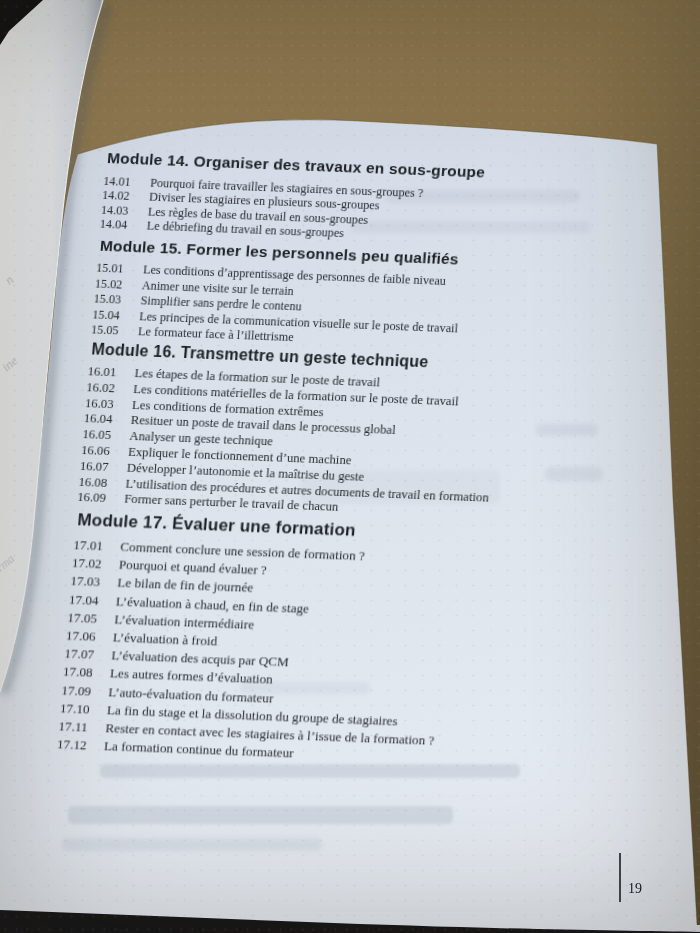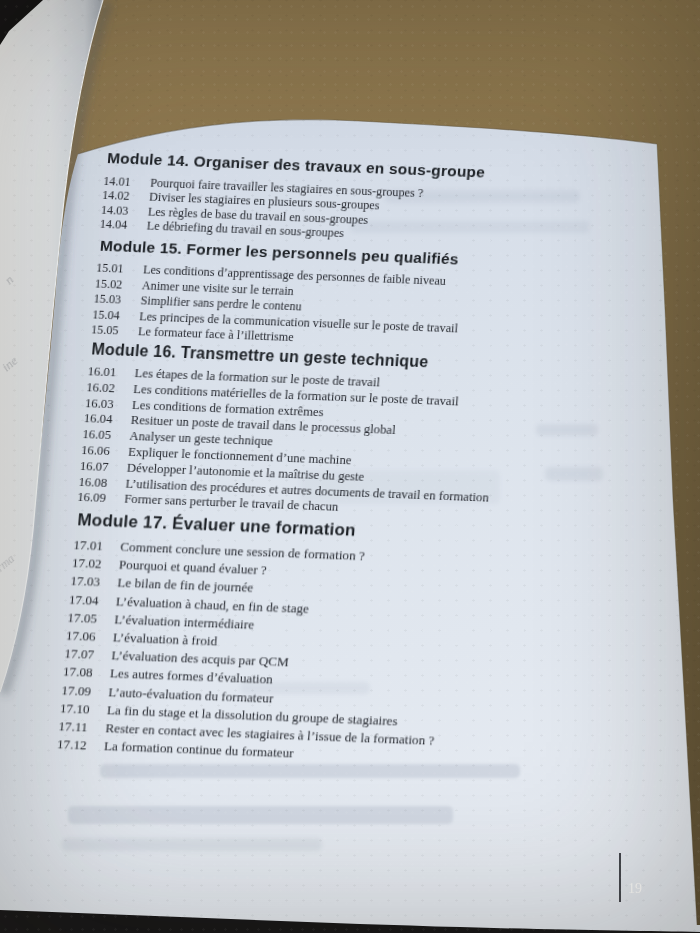--- a/index.html
+++ b/index.html
@@ -24,21 +24,21 @@
     font-family:"Liberation Sans", sans-serif; font-weight:700;
     color:#1d2126; letter-spacing:0.2px; white-space:nowrap;
   }
   .rows { position:absolute; left:0; }
   .row { display:flex; white-space:nowrap; }
   .num { width:47px; flex:none; }
   .ttl { flex:none; }
 
   
   .pageno-rule { position:absolute; left:619px; top:853px; width:2px; height:49px; background:#43464d; }
-  .pageno { position:absolute; left:628px; top:881px; font-size:14px; color:#ffffff; }
+  .pageno { position:absolute; left:628px; top:881px; font-size:14px; color:#0f172a; }
 
   
   .ghost-band { position:absolute; background:#6b7890; border-radius:5px; filter:blur(2px); }
   .ghost-frag {
     position:absolute; font-style:italic; color:#5d6570; opacity:.32;
     font-size:13px; filter:blur(0.6px); white-space:nowrap;
   }
   .vignette { position:absolute; inset:0; box-shadow: inset 0 0 160px rgba(40,32,20,.30); pointer-events:none; }
   .speckle {
     position:absolute; inset:0; pointer-events:none; opacity:.05;

